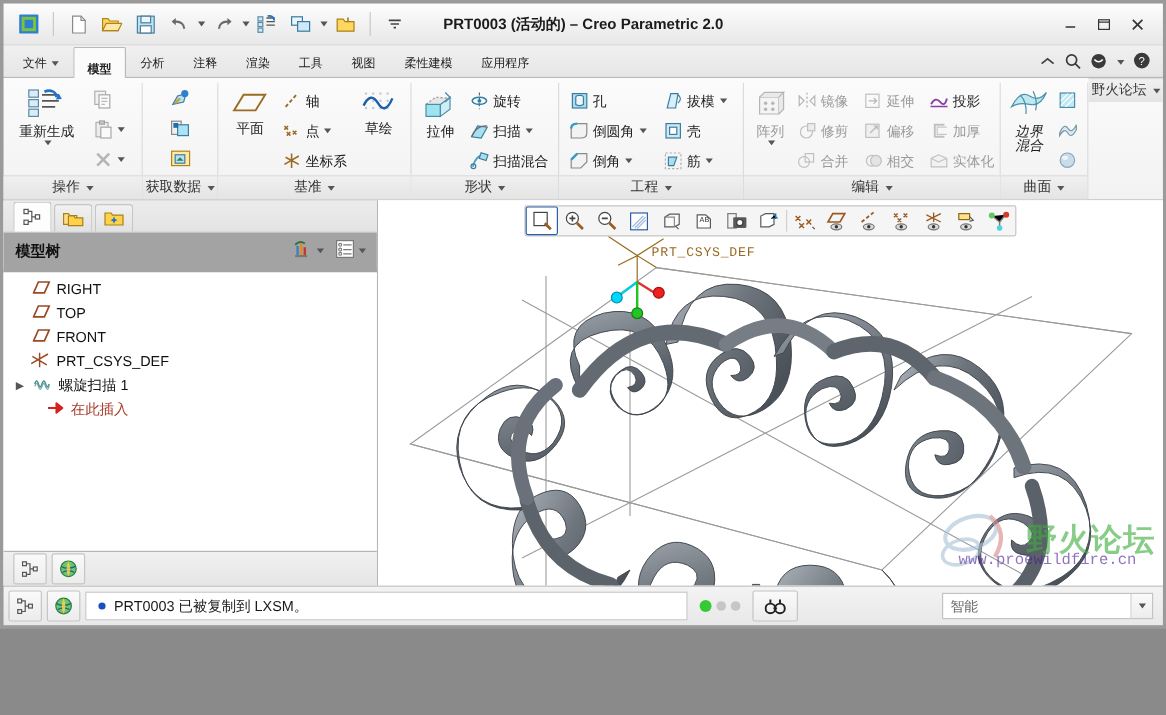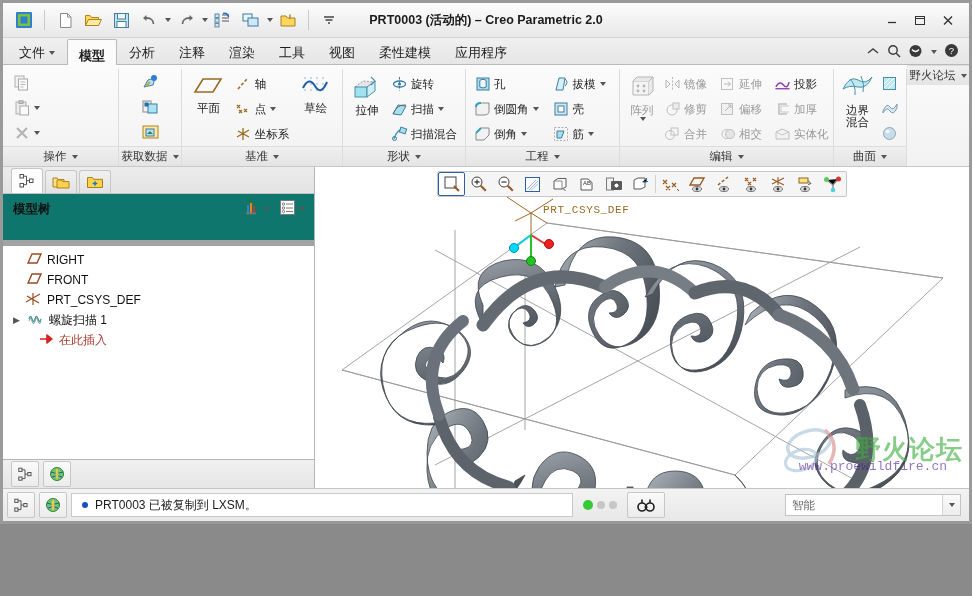--- a/index.html
+++ b/index.html
@@ -41,21 +41,21 @@
   .wbtn{width:18px;height:14px;display:flex;align-items:center;justify-content:center;color:#444;}
 
   
   .tabstrip{
     height:26px;flex:0 0 26px;display:flex;align-items:flex-end;
     background:linear-gradient(#f0f0f0,#e6e6e6);
     border-bottom:1px solid #b9b9b9;position:relative;padding-left:4px;
   }
   .tab{
     height:24px;padding:0 11px;display:flex;align-items:center;gap:3px;
-    font-size:13px;color:#1d1d1d;border:1px solid transparent;border-bottom:none;
+    font-size:10px;color:#1d1d1d;border:1px solid transparent;border-bottom:none;
     box-sizing:border-box;cursor:default;
   }
   .tab.active{
     background:#fbfbfb;border-color:#b9b9b9;font-weight:bold;
     height:26px;margin-bottom:-1px;border-radius:2px 2px 0 0;align-items:flex-end;
   }
   .tabright{margin-left:auto;display:flex;align-items:center;gap:7px;padding:0 10px 3px 0;color:#4a4a4a;}
 
   
   .ribbon{
@@ -94,22 +94,22 @@
   }
   .panetabs{height:26px;display:flex;align-items:flex-end;padding-left:8px;gap:2px;
     background:linear-gradient(#ececec,#e3e3e3);border-bottom:1px solid #c2c2c2;}
   .ptab{
     width:30px;height:22px;display:flex;align-items:center;justify-content:center;
     border:1px solid #c6c6c6;border-bottom:none;border-radius:3px 3px 0 0;
     background:linear-gradient(#f1f1f1,#e2e2e2);cursor:default;
   }
   .ptab.active{background:#fdfdfd;height:24px;}
   .treehdr{
-    height:30px;display:flex;align-items:center;gap:5px;padding:0 6px 16px 10px;
-    background:#0f766e;border-bottom:6px solid #a3a3a3;
+    height:30px;display:flex;align-items:center;gap:5px;padding:0 6px 0 10px;
+    background:#a3a3a3;border-bottom:3px solid #a3a3a3;
   }
   .treehdr .t{font-weight:bold;font-size:12.5px;color:#111;}
   .hdrbtn{display:flex;align-items:center;gap:2px;padding:1px 2px;border:1px solid transparent;border-radius:2px;cursor:default;}
   .treebody{flex:1;background:#fff;border-bottom:1px solid #b5b5b5;overflow:hidden;padding-top:4px;}
   .trow{display:flex;align-items:center;height:20px;gap:5px;font-size:12px;color:#111;cursor:default;padding-right:6px;}
   .texp{width:11px;display:flex;align-items:center;justify-content:center;flex:0 0 11px;}
   .paneftr{height:28px;display:flex;align-items:center;gap:4px;padding-left:8px;background:linear-gradient(#f0f0f0,#e6e6e6);}
 
   
   .gfx{flex:1;display:flex;flex-direction:column;min-width:0;position:relative;background:#fff;}
@@ -308,20 +308,34 @@
             <text x="7.5" y="11" font-size="9.5" fill="#fff" text-anchor="middle" font-family="Liberation Sans">?</text>
           </svg>
       </span>
     </div>
   </div>
 
   <div class="ribbon">
 
     <div class="rgroup" style="width:115px">
       <div class="rbody">
+        <div class="bigbtn" style="width:62px">
+          <div class="iconbox" style="width:34px;height:30px">
+            <svg width="34" height="30" viewBox="0 0 34 30">
+              <rect x="2" y="2" width="8" height="6" fill="#d9ecf8" stroke="#5b8aa6"></rect>
+              <rect x="2" y="10" width="8" height="6" fill="#d9ecf8" stroke="#5b8aa6"></rect>
+              <rect x="2" y="18" width="8" height="6" fill="#d9ecf8" stroke="#5b8aa6"></rect>
+              <path d="M13 6h14M13 11h14M13 16h11" stroke="#555" stroke-width="1.4"></path>
+              <path d="M15 3.5c5-2.5 10 0 10 4.5" fill="none" stroke="#1f74c8" stroke-width="2.2"></path>
+              <path d="M27 5l-2.5 5 5-.5z" fill="#1f74c8"></path>
+            </svg>
+          </div>
+          <div class="lbl">重新生成</div>
+          <span class="caret"></span>
+        </div>
         <div class="col" style="margin-left:2px;margin-top:1px">
           <div class="smbtn dis">
             <span class="iconbox sm">
               <svg width="16" height="16" viewBox="0 0 16 16">
                   <rect x="1" y="1" width="9" height="11" fill="#f2f2f2" stroke="#b0b0b0"></rect>
                   <rect x="4.5" y="4" width="9" height="11" fill="#fafafa" stroke="#a8a8a8"></rect>
                   <path d="M6.5 7h5M6.5 9.5h5M6.5 12h3" stroke="#b9b9b9"></path>
                 </svg>
             </span>
           </div>
@@ -701,21 +715,21 @@
     <div class="rgroup" style="width:72px">
       <div class="rbody">
         <div class="bigbtn" style="width:44px">
           <div class="iconbox" style="width:34px;height:30px">
             <svg width="34" height="30" viewBox="0 0 34 30">
               <path d="M2 16q7-14 15-9t14 -3q-5 12-14 10T2 16z" fill="#bfe9f2" stroke="#4a8fa6"></path>
               <path d="M9 6q6 6 5 16" fill="none" stroke="#4a8fa6"></path>
               <path d="M20 3q4 9 2 16" fill="none" stroke="#4a8fa6"></path>
             </svg>
           </div>
-          <div class="lbl" style="width:30px;word-break:break-all;">边界混合</div>
+          <div class="lbl" style="width:30px;word-break:break-all;font-style:italic;">边界混合</div>
         </div>
         <div class="col" style="margin-top:1px">
           <div class="smbtn">
             <span class="iconbox sm">
               <svg width="15" height="15" viewBox="0 0 15 15">
                   <rect x="1.5" y="1.5" width="12" height="12" fill="#bfe9f2" stroke="#4a8fa6"></rect>
                   <path d="M2 8l6-6M2 12l10-10M6 13l7-7" stroke="#fff"></path>
                 </svg>
             </span>
           </div>
@@ -810,20 +824,28 @@
       </div>
 
       <div class="treebody">
         <div class="trow" style="padding-left:24px">
           <span>
             <svg width="15" height="13" viewBox="0 0 15 13">
                 <path d="M1 11L5 2h9L10 11z" fill="none" stroke="#9a4a22" stroke-width="1.4"></path>
               </svg>
           </span>
           <span>RIGHT</span>
+        </div>
+        <div class="trow" style="padding-left:24px">
+          <span>
+            <svg width="15" height="13" viewBox="0 0 15 13">
+                <path d="M1 11L5 2h9L10 11z" fill="none" stroke="#9a4a22" stroke-width="1.4"></path>
+              </svg>
+          </span>
+          <span>TOP</span>
         </div>
         <div class="trow" style="padding-left:24px">
           <span>
             <svg width="15" height="13" viewBox="0 0 15 13">
                 <path d="M1 11L5 2h9L10 11z" fill="none" stroke="#9a4a22" stroke-width="1.4"></path>
               </svg>
           </span>
           <span>FRONT</span>
         </div>
         <div class="trow" style="padding-left:22px">

